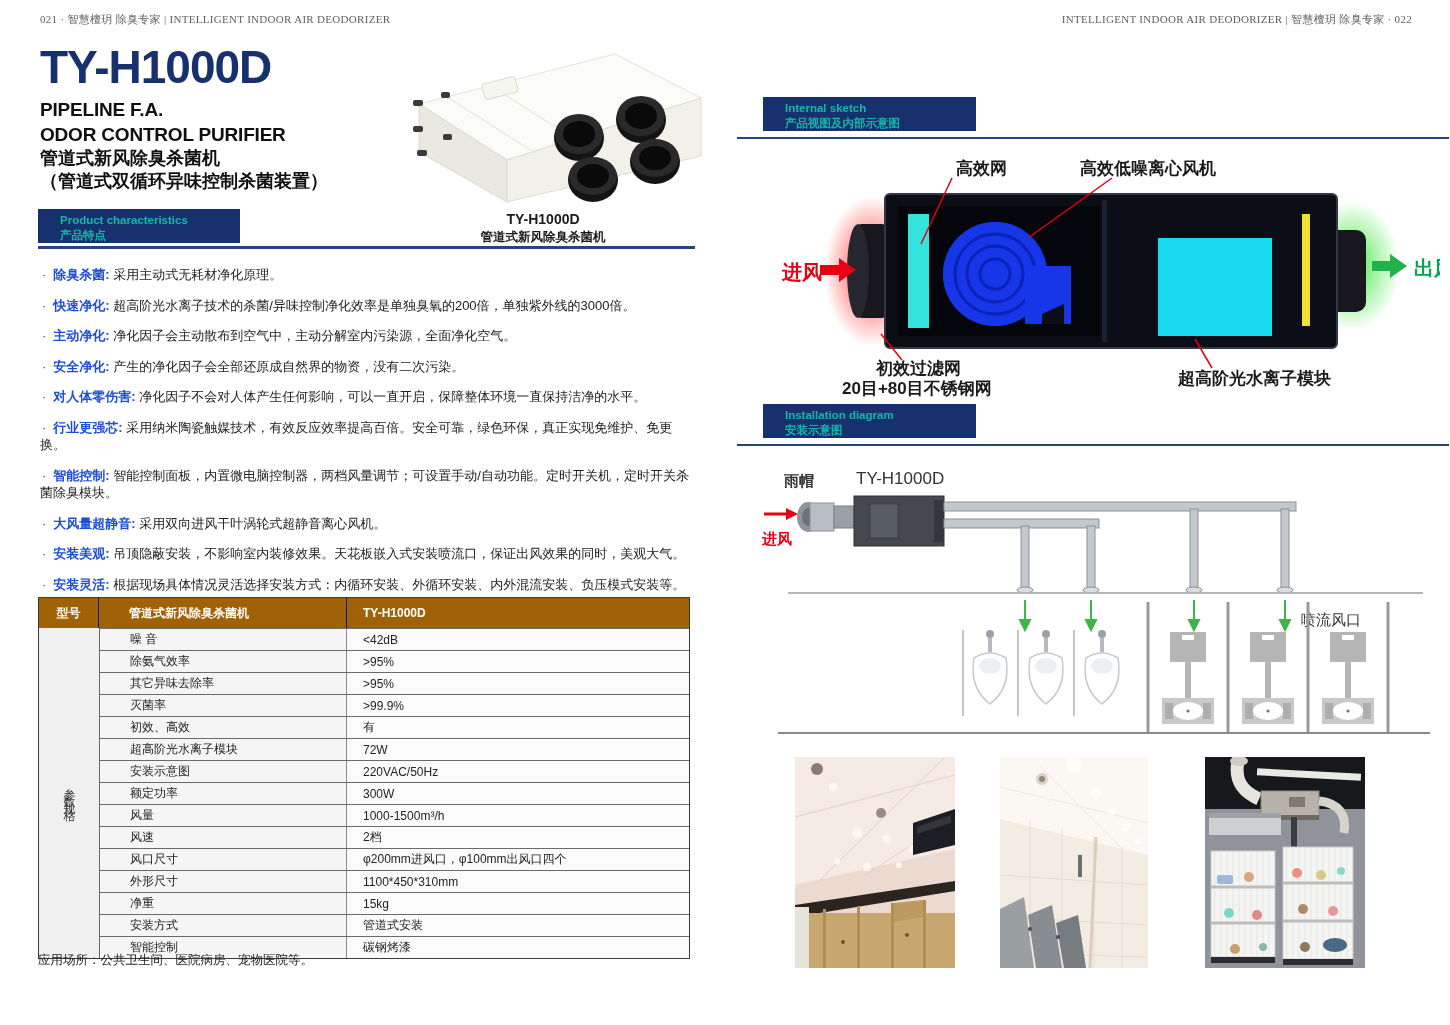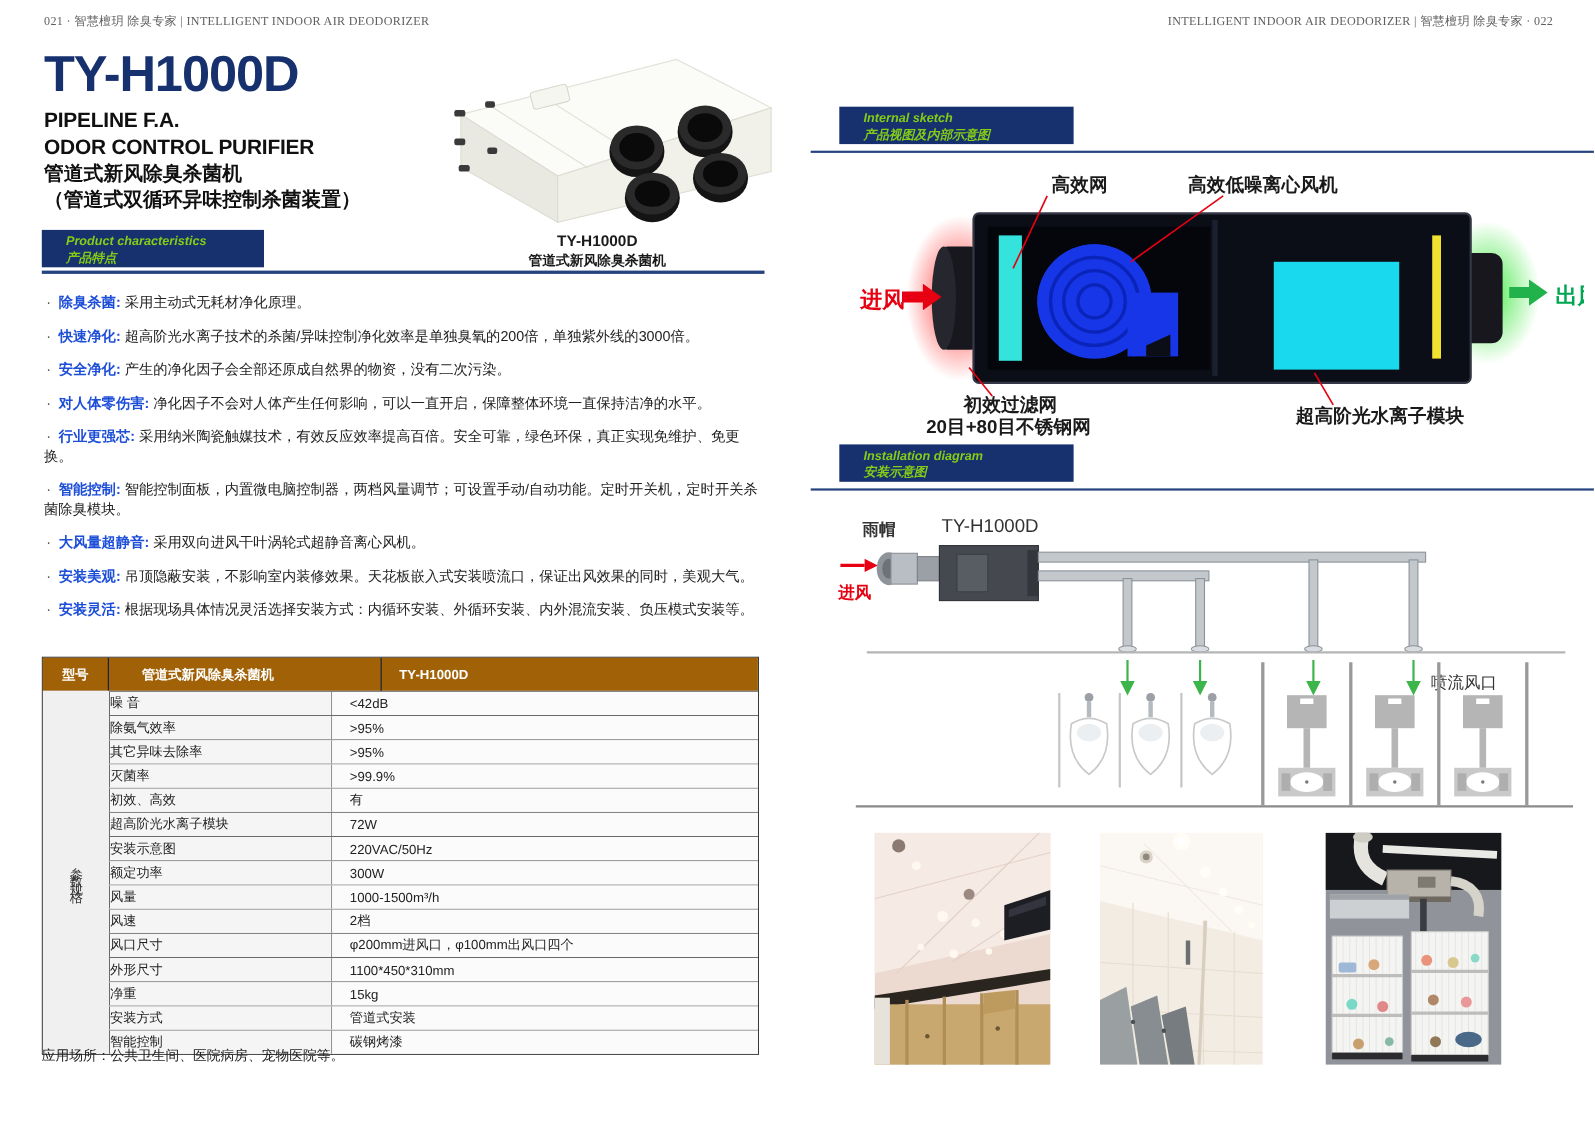--- a/index.html
+++ b/index.html
@@ -9,21 +9,21 @@
     overflow:hidden;
   }
   .abs{position:absolute;}
   
   .pg-head{font-size:11px;color:#5f5f5f;letter-spacing:.3px;font-family:Liberation Serif, serif;}
   
   .model-title{font-size:46px;font-weight:800;color:#17316e;letter-spacing:-1px;line-height:1;}
   .sub-en{font-size:19px;font-weight:800;color:#101010;line-height:1.3;letter-spacing:-.2px;}
   .sub-cn{font-size:18px;font-weight:700;color:#101010;line-height:1.25;}
   
-  .banner{background:#17316e;color:#84cc16;padding:4px 8px 4px 22px;line-height:1.3;font-style:italic;}
+  .banner{background:#17316e;color:#14b8a6;padding:4px 8px 4px 22px;line-height:1.3;}
   .banner .b1{font-size:11.5px;font-weight:700;}
   .banner .b2{font-size:11.5px;font-weight:700;}
   .divider{background:#24437f;height:3px;}
   
   .photo-cap{text-align:center;line-height:1.35;}
   .photo-cap .c1{font-size:14px;font-weight:800;color:#1a1a1a;}
   .photo-cap .c2{font-size:12.5px;font-weight:700;color:#1a1a1a;}
   
   .bullets{width:655px;}
   .bullet{font-size:13px;line-height:1.35;margin-bottom:13px;color:#222;}
@@ -31,21 +31,21 @@
   .b-label{font-weight:800;color:#1d4ed8;}
   .b-text{color:#222;}
   
   .spec-table{width:652px;border:1px solid #3a3a3a;box-sizing:border-box;position:relative;font-size:12px;}
   .t-head{display:flex;height:30px;background:#a16207;color:#fff;font-weight:700;align-items:center;}
   .t-head .h1{width:60px;text-align:center;border-right:1px solid #0b1c45;box-sizing:border-box;align-self:stretch;display:flex;align-items:center;justify-content:center;}
   .t-head .h2{width:248px;padding-left:30px;box-sizing:border-box;border-right:1px solid #0b1c45;align-self:stretch;display:flex;align-items:center;}
   .t-head .h3{flex:1;padding-left:16px;display:flex;align-items:center;align-self:stretch;}
   .t-row{display:flex;height:21px;border-top:1px solid #6a6a6a;}
   .t-spacer{width:60px;}
-  .t-label{width:203px;box-sizing:border-box;background:#f5f5f5;border-left:1px solid #6a6a6a;border-right:1px solid #8a8a8a;display:flex;align-items:center;color:#222;}
+  .t-label{width:248px;padding-left:30px;box-sizing:border-box;background:#f5f5f5;border-left:1px solid #6a6a6a;border-right:1px solid #8a8a8a;display:flex;align-items:center;color:#222;}
   .t-value{flex:1;padding-left:16px;background:#fbfbfb;display:flex;align-items:center;color:#222;}
   .t-group{position:absolute;left:0;top:30px;bottom:0;width:60px;background:#f0f0f0;display:flex;align-items:center;justify-content:center;}
   .t-group span{writing-mode:vertical-lr;text-orientation:upright;letter-spacing:7px;font-size:12px;color:#333;}
   .app-note{font-size:12.5px;color:#222;}
   svg text{font-family:"Liberation Sans","DejaVu Sans",sans-serif;}
 </style>
 </head>
 <body>
 
 <div class="abs pg-head" style="left:40px;top:12px;">021 · 智慧檀玥 除臭专家  |  INTELLIGENT INDOOR AIR DEODORIZER</div>
@@ -98,20 +98,21 @@
   <div class="b2">产品特点</div>
 </div>
 <div class="abs divider" style="left:38px;top:246px;width:657px;"></div>
 
 <div class="abs bullets" style="left:40px;top:266px;">
 
     <div class="bullet"><span class="b-dot">·</span><span class="b-label">除臭杀菌:</span><span class="b-text"> 采用主动式无耗材净化原理。</span></div>
 
     <div class="bullet"><span class="b-dot">·</span><span class="b-label">快速净化:</span><span class="b-text"> 超高阶光水离子技术的杀菌/异味控制净化效率是单独臭氧的200倍，单独紫外线的3000倍。</span></div>
 
+    <div class="bullet"><span class="b-dot">·</span><span class="b-label">主动净化:</span><span class="b-text"> 净化因子会主动散布到空气中，主动分解室内污染源，全面净化空气。</span></div>
 
     <div class="bullet"><span class="b-dot">·</span><span class="b-label">安全净化:</span><span class="b-text"> 产生的净化因子会全部还原成自然界的物资，没有二次污染。</span></div>
 
     <div class="bullet"><span class="b-dot">·</span><span class="b-label">对人体零伤害:</span><span class="b-text"> 净化因子不会对人体产生任何影响，可以一直开启，保障整体环境一直保持洁净的水平。</span></div>
 
     <div class="bullet"><span class="b-dot">·</span><span class="b-label">行业更强芯:</span><span class="b-text"> 采用纳米陶瓷触媒技术，有效反应效率提高百倍。安全可靠，绿色环保，真正实现免维护、免更换。</span></div>
 
     <div class="bullet"><span class="b-dot">·</span><span class="b-label">智能控制:</span><span class="b-text"> 智能控制面板，内置微电脑控制器，两档风量调节；可设置手动/自动功能。定时开关机，定时开关杀菌除臭模块。</span></div>
 
     <div class="bullet"><span class="b-dot">·</span><span class="b-label">大风量超静音:</span><span class="b-text"> 采用双向进风干叶涡轮式超静音离心风机。</span></div>

